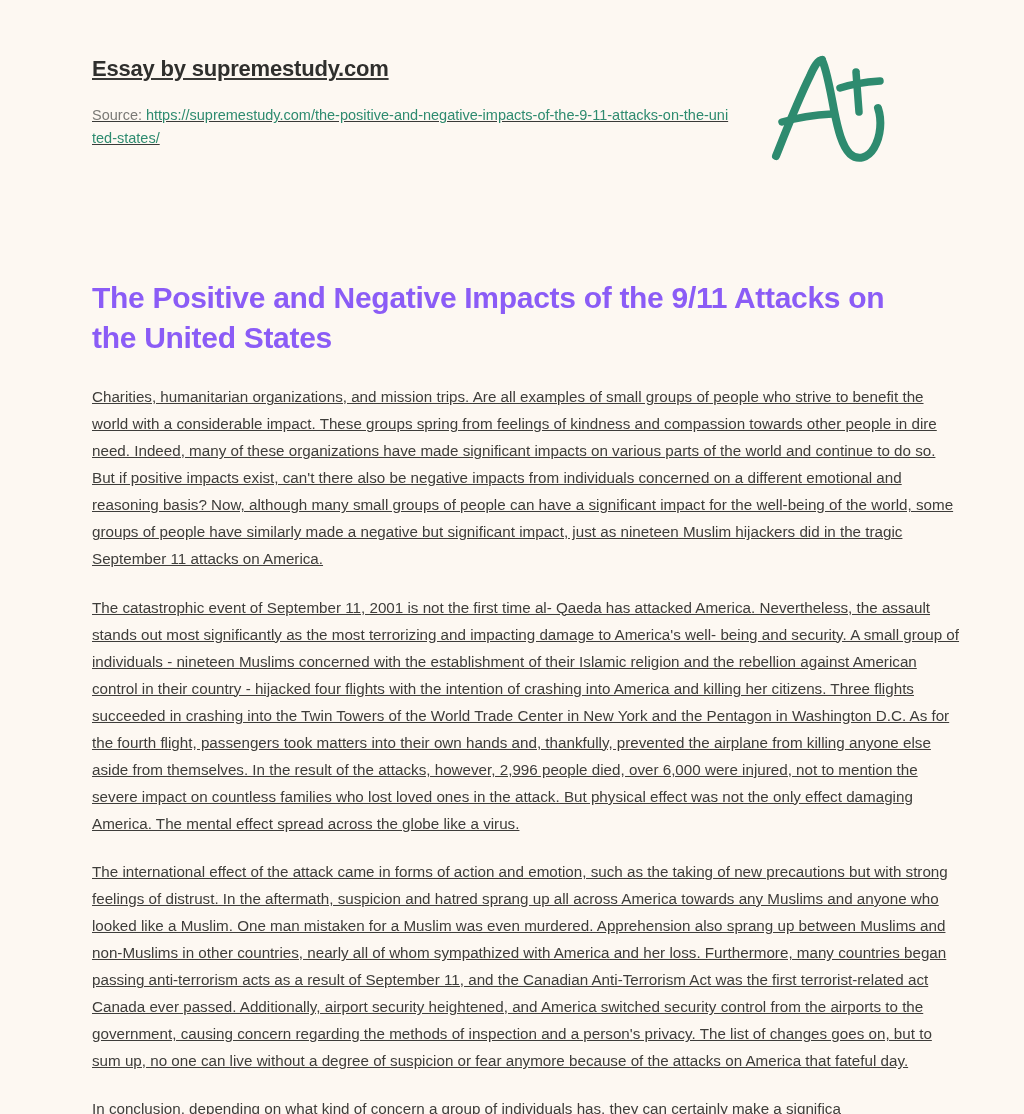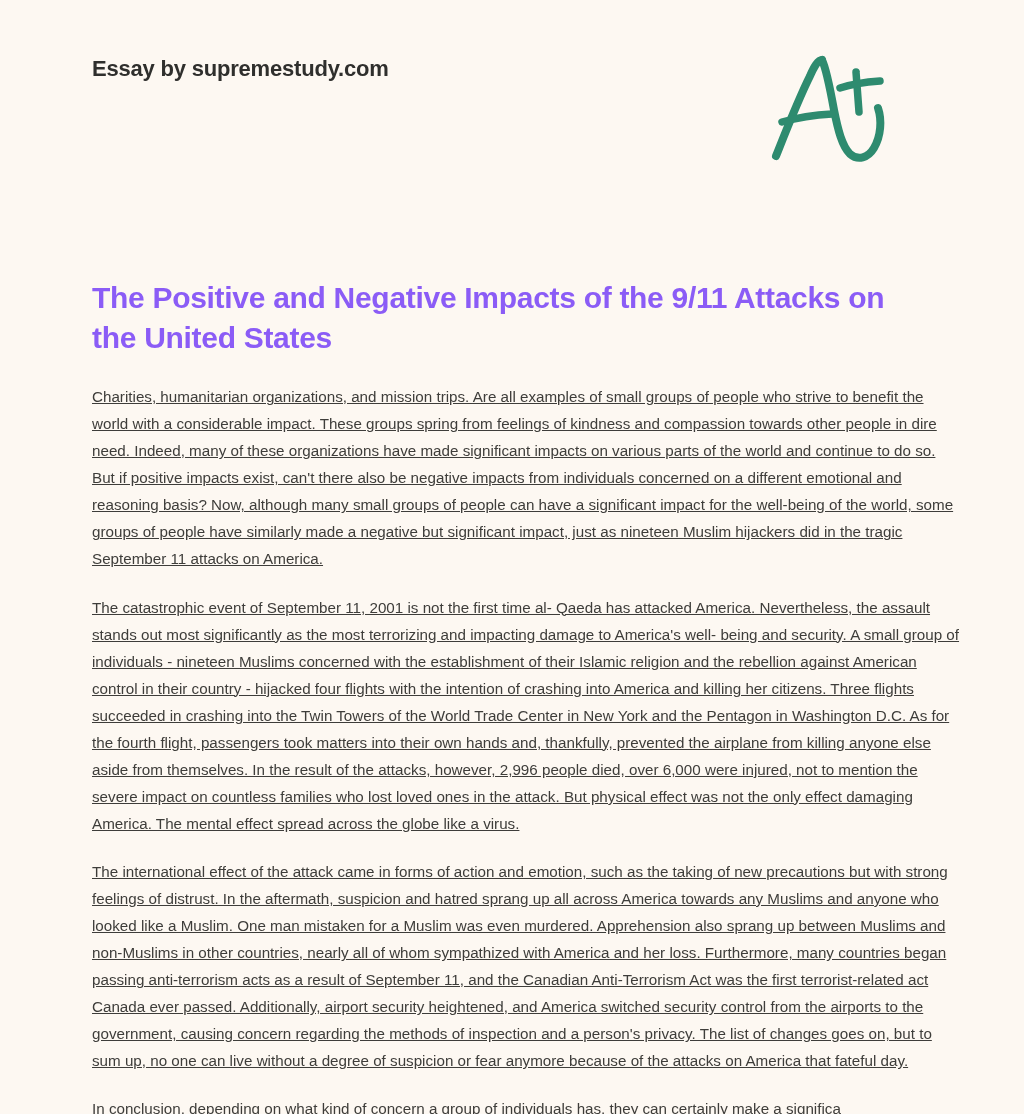--- a/index.html
+++ b/index.html
@@ -22,20 +22,21 @@
     box-sizing: border-box;
     padding: 0 64px;
     overflow: hidden;
   }
 
   
   .header {
     position: relative;
     padding-top: 56px;
     min-height: 128px;
+    text-decoration: underline;
   }
   .essay-by {
     font-size: 22px;
     font-weight: bold;
     letter-spacing: -0.2px;
     color: #2f2f2d;
     margin: 0 0 22px 28px;
     line-height: 1.2;
   }
   .source-line {
@@ -94,20 +95,23 @@
 </style>
 </head>
 <body>
 
 <div class="page">
 
   <div class="header">
 
     <div class="essay-by">Essay by supremestudy.com</div>
 
+    <div class="source-line">
+      <span class="source-label">Source: </span><a class="source-url" href="#">https://supremestudy.com/the-positive-and-negative-impacts-of-the-9-11-attacks-on-the-united-states/</a>
+    </div>
 
     <div class="logo">
       <svg viewBox="0 0 130 120" xmlns="http://www.w3.org/2000/svg">
         <g fill="none" stroke="#2e8b6f" stroke-linecap="round" stroke-linejoin="round">
 
           <path d="M12 108 C 20 88, 34 52, 46 28 C 50 19, 54 12, 58 12" stroke-width="8"></path>
 
           <path d="M58 12 C 62 20, 66 40, 70 62 C 74 82, 78 98, 86 106
                    C 94 113, 104 110, 110 100 C 117 88, 118 72, 114 60" stroke-width="8"></path>
 

